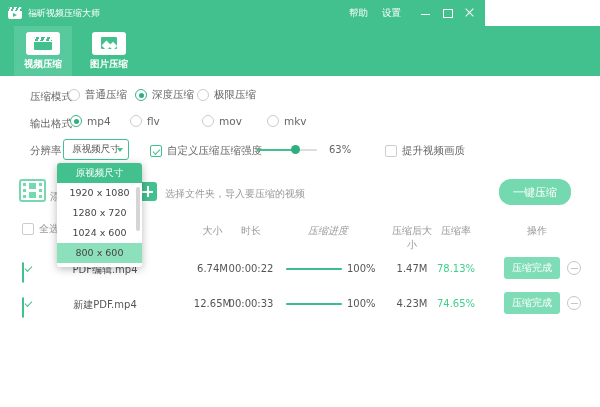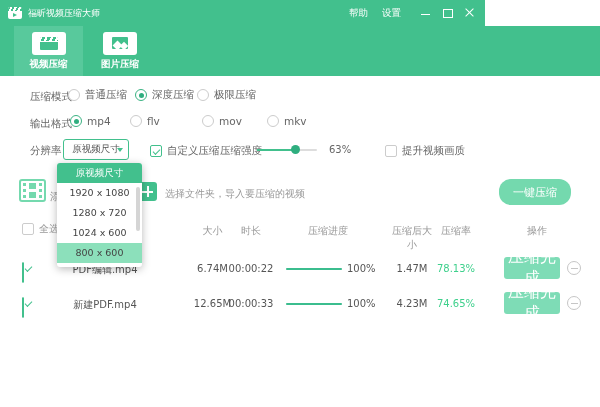--- a/index.html
+++ b/index.html
@@ -18,21 +18,21 @@
   .winctl { display:flex; align-items:center; gap:12px; margin-left:6px; }
   .wc { width:10px; height:10px; position:relative; cursor:pointer; }
   .wc-min::after { content:""; position:absolute; left:0; top:6px; width:9px; height:0; border-top:1.5px solid #fff; }
   .wc-max::after { content:""; position:absolute; left:0; top:1px; width:8px; height:7px; border:1.3px solid #fff; }
   .wc-close::before,.wc-close::after { content:""; position:absolute; left:-1px; top:4px; width:11px; border-top:1.5px solid #fff; }
   .wc-close::before { transform:rotate(45deg); }
   .wc-close::after { transform:rotate(-45deg); }
 
   
   .tabbar { position:absolute; left:0; top:26px; width:600px; height:50px; background:#42c08d; display:flex; padding-left:14px; }
-  .tab { width:69px; height:50px; display:flex; flex-direction:column; align-items:center; justify-content:center; gap:3px; cursor:pointer; }
+  .tab { width:58px; height:50px; display:flex; flex-direction:column; align-items:center; justify-content:center; gap:3px; cursor:pointer; }
   .tab.active { background:#58c99c; }
   .tab2 { width:74px; }
   .tab-tile { width:34px; height:23px; background:#fff; border-radius:3px; display:flex; align-items:center; justify-content:center; }
   .tab-label { color:#fff; font-size:9.5px; font-weight:bold; }
   .glyph-clap { width:18px; height:13px; position:relative; background:#42c08d; border-radius:1px; overflow:hidden; }
   .glyph-clap::before { content:""; position:absolute; left:0; top:0; width:18px; height:4px;
       background:repeating-linear-gradient(115deg,#fff 0 2px,#42c08d 2px 5px); border-bottom:1px solid #fff; }
   .glyph-img { width:16px; height:12px; background:#42c08d; border-radius:1px; position:relative; overflow:hidden; }
   .glyph-img::after { content:""; position:absolute; left:2px; top:5px; width:7px; height:7px; background:#fff; transform:rotate(45deg); }
   .glyph-img::before { content:""; position:absolute; left:9px; top:6px; width:6px; height:6px; background:#fff; transform:rotate(45deg); }
@@ -80,30 +80,30 @@
   .th { position:absolute; font-size:10px; color:#999; text-align:center; top:2px; }
   .selectall { position:absolute; left:22px; top:0; display:flex; align-items:center; gap:5px; }
   .selectall .cb-label { font-size:10px; color:#999; }
   .trow { position:absolute; left:0; width:600px; height:26px; }
   .row1 { top:180px; } .row2 { top:215px; }
   .td { position:absolute; font-size:10px; color:#555; text-align:center; top:7px; }
   .td-check { left:22px; top:7px; }
   .c-name { left:50px; width:110px; }
   .c-size { left:190px; width:45px; }
   .c-dur  { left:228px; width:46px; }
-  .c-prog-h { left:297px; width:62px; }
+  .c-prog-h { left:297px; width:62px;font-style:italic; }
   .c-after{ left:388px; width:48px; }
   .c-ratio{ left:432px; width:48px; }
   .c-op   { left:510px; width:54px; }
   .pbar { position:absolute; left:286px; top:12px; width:56px; height:2px; background:#e5e5e5; border-radius:1px; }
   .pbar-fill { display:block; height:2px; background:#3bbd8e; border-radius:1px; }
   .ppct { position:absolute; left:347px; width:36px; top:7px; font-size:10px; color:#555; text-align:left; }
   .ratio-val { color:#3ed08c; }
   .done-btn { position:absolute; left:504px; top:1px; width:56px; height:22px; background:#7edcb6; border:none; border-radius:3px;
-      color:#fff; font-size:16px; display:flex; align-items:center; justify-content:center; cursor:pointer; font-family:inherit; }
+      color:#fff; font-size:10px; display:flex; align-items:center; justify-content:center; cursor:pointer; font-family:inherit; }
   .minus-icon { position:absolute; left:567px; top:5px; width:14px; height:14px; border:1px solid #c6c6c6; border-radius:50%; cursor:pointer; }
   .minus-icon::after { content:""; position:absolute; left:2.5px; top:5.5px; width:7px; height:0; border-top:1.2px solid #c6c6c6; }
 
   
   .dropdown { position:absolute; left:57px; top:87px; width:85px; height:104px; background:#fff; border-radius:3px;
       box-shadow:0 2px 8px rgba(0,0,0,.28); overflow:hidden; z-index:10; }
   .dd-item { height:20px; line-height:20px; text-align:center; font-size:9.5px; color:#444; cursor:pointer; }
   .dd-item.sel { background:#42c08d; color:#fff; }
   .dd-item.hov { background:#8ce0bb; }
   .dd-scroll { position:absolute; right:2px; top:24px; width:4px; height:44px; background:#d5d5d5; border-radius:2px; }

